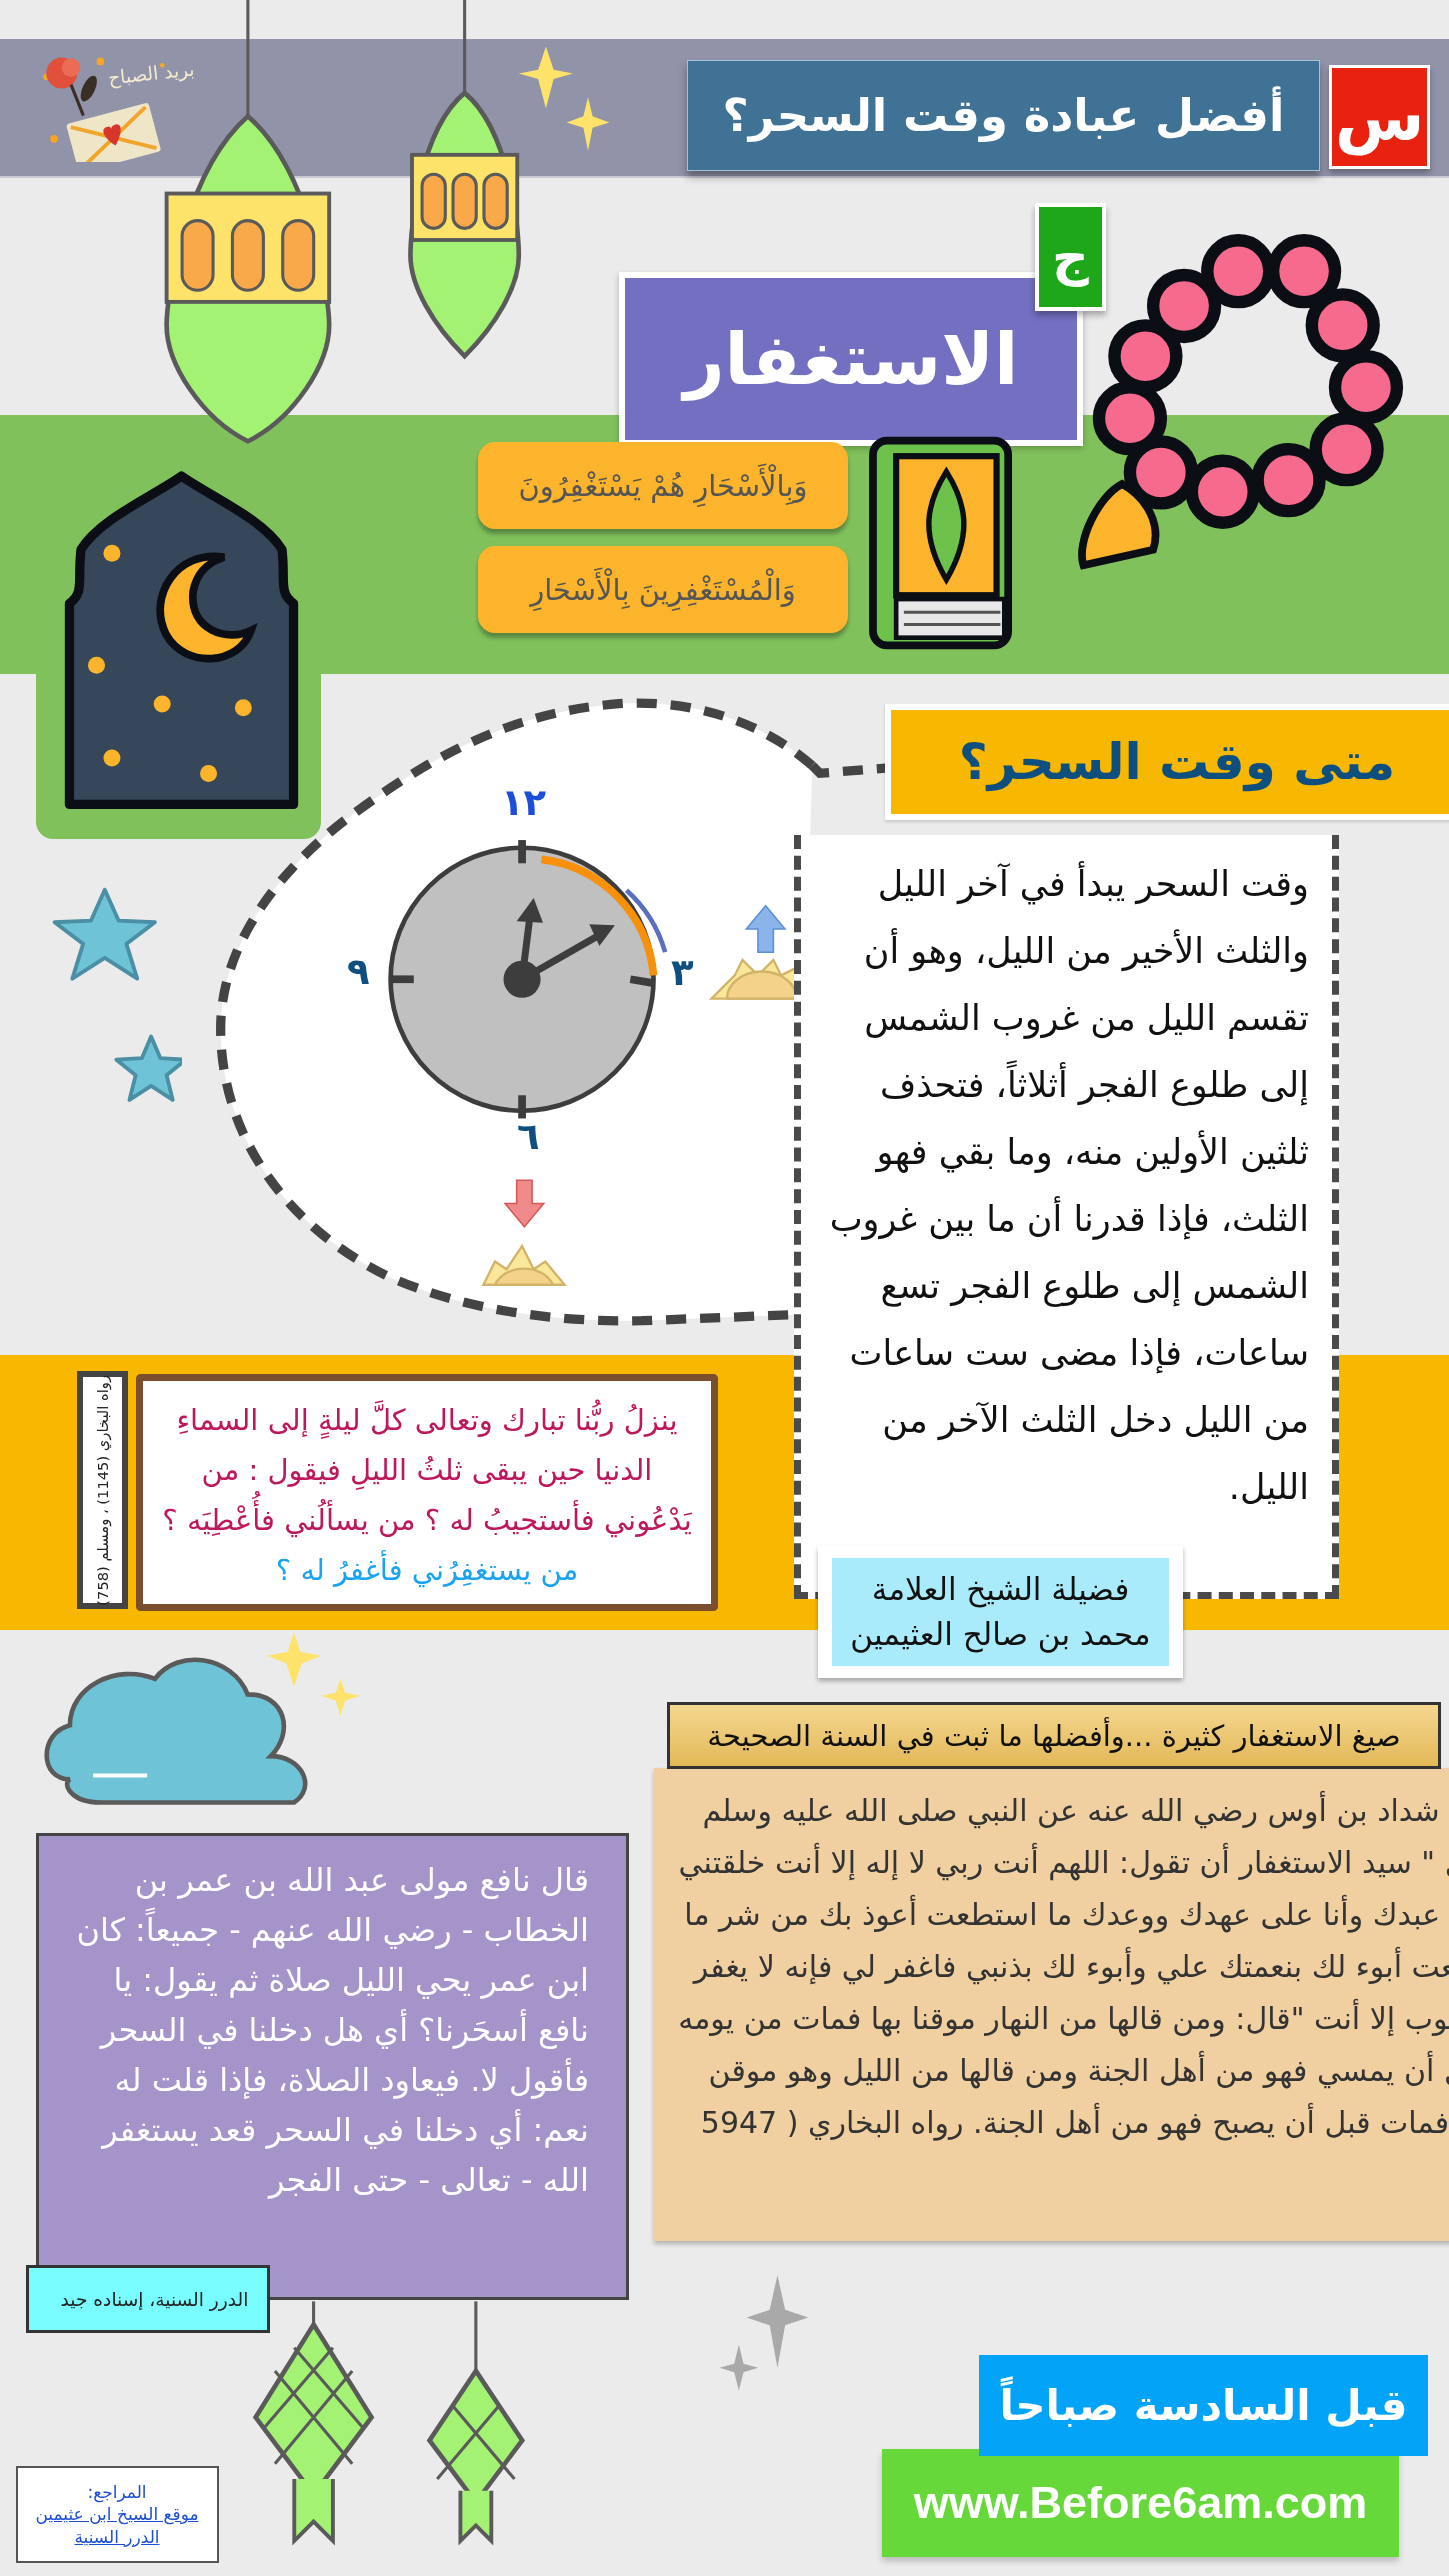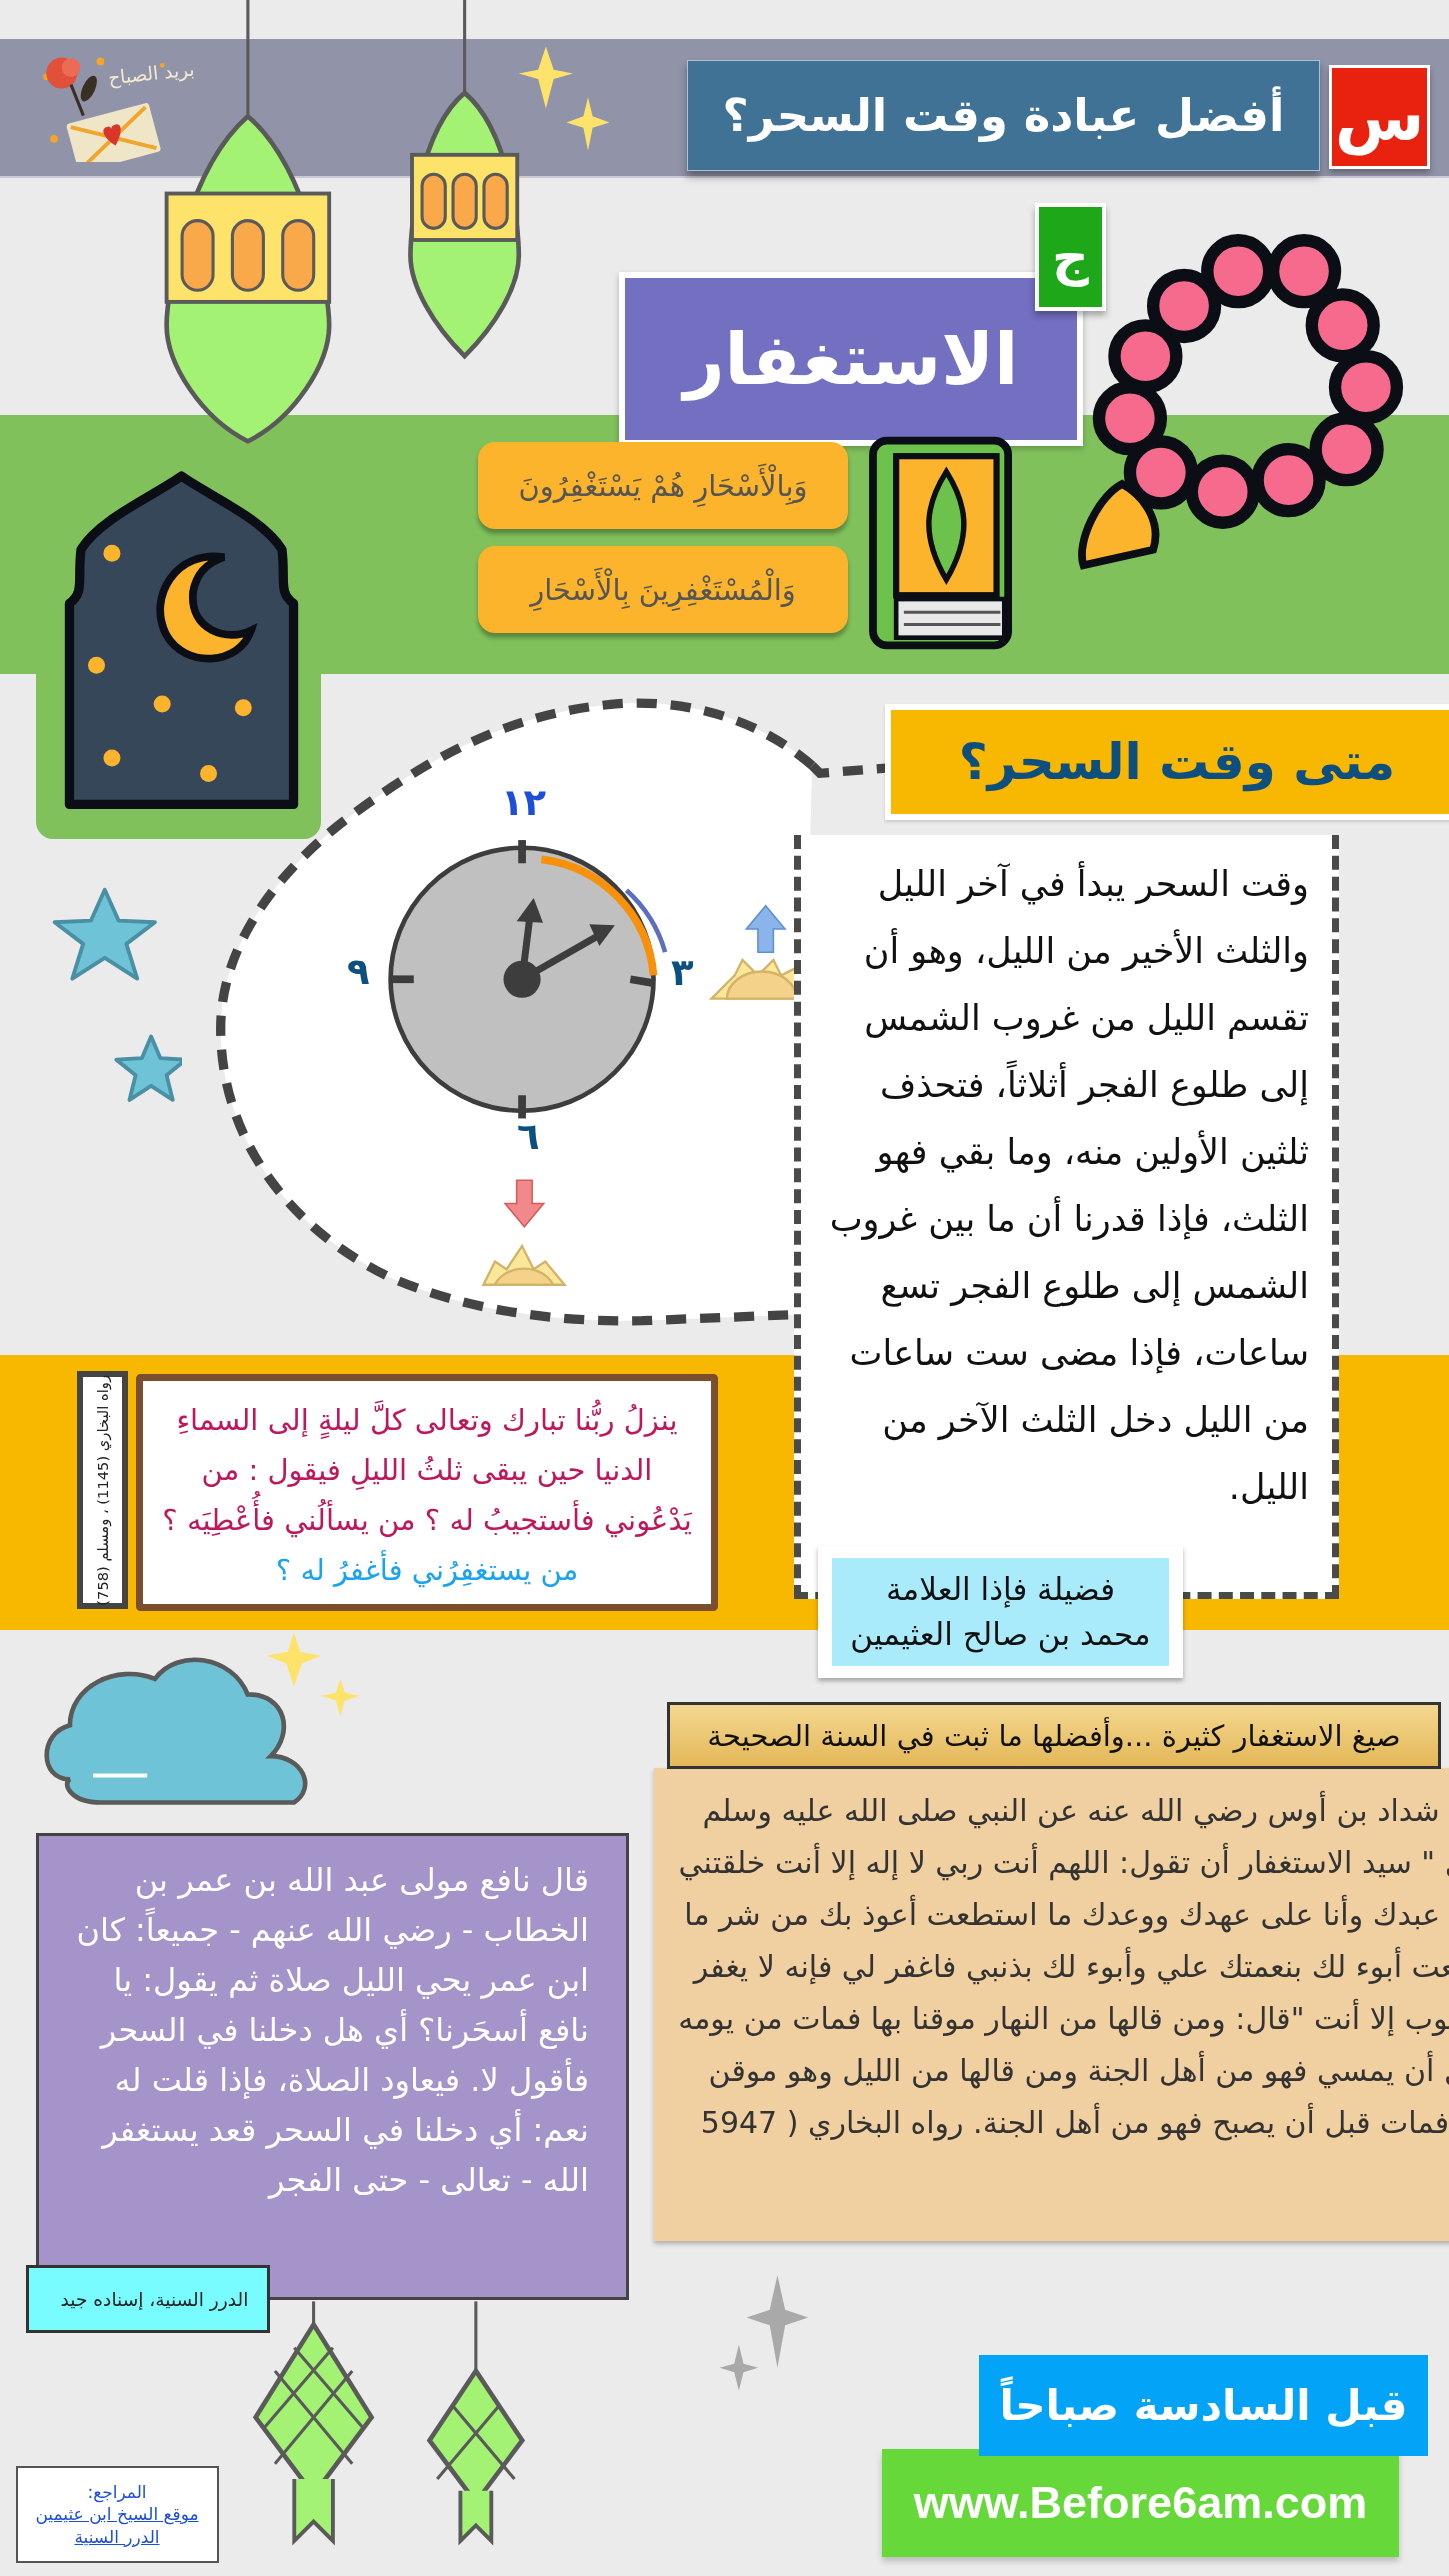--- a/index.html
+++ b/index.html
@@ -218,21 +218,21 @@
 <div class="abs when-box">
   <div class="when-inner">
       <span class="ar">متى وقت السحر؟</span>
     </div>
 </div>
 <div class="abs text-panel">
   <div class="when-body">وقت السحر يبدأ في آخر الليل والثلث الأخير من الليل، وهو أن تقسم الليل من غروب الشمس إلى طلوع الفجر أثلاثاً، فتحذف ثلثين الأولين منه، وما بقي فهو الثلث، فإذا قدرنا أن ما بين غروب الشمس إلى طلوع الفجر تسع ساعات، فإذا مضى ست ساعات من الليل دخل الثلث الآخر من الليل.</div>
 </div>
 <div class="abs sheikh">
   <div class="sheikh-inner">
-    <span class="ar">فضيلة فإذا العلامة</span>
+    <span class="ar">فضيلة الشيخ العلامة</span>
     <span class="ar">محمد بن صالح العثيمين</span>
   </div>
 </div>
 
 <div class="abs hadith-cite">
   <span>رواه البخاري (1145) ، ومسلم (758)</span>
 </div>
 <div class="abs hadith-box">
   <div class="hadith-line">ينزلُ ربُّنا تبارك وتعالى كلَّ ليلةٍ إلى السماءِ</div>
   <div class="hadith-line">الدنيا حين يبقى ثلثُ الليلِ فيقول : من</div>

